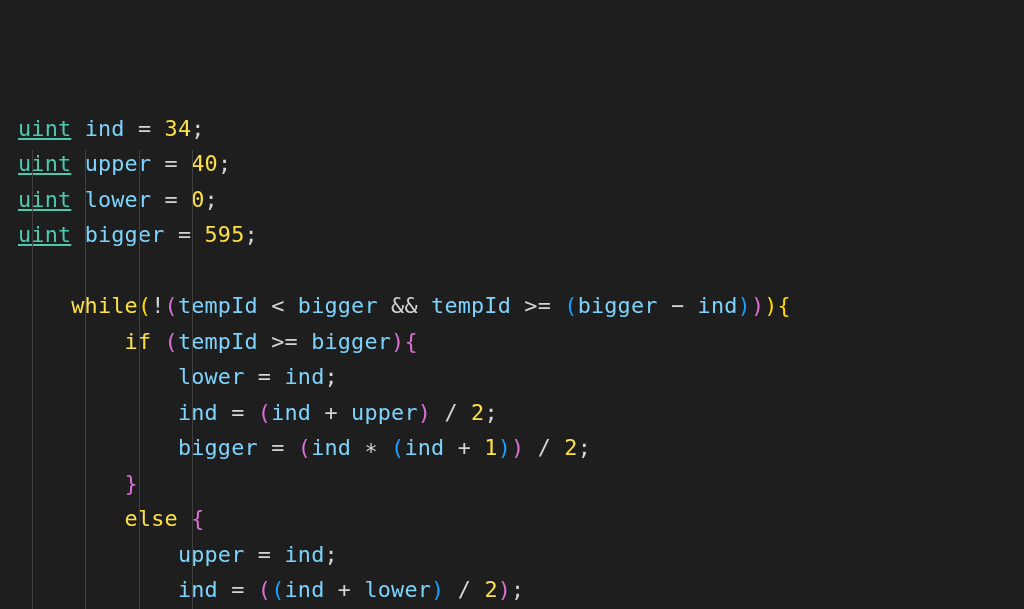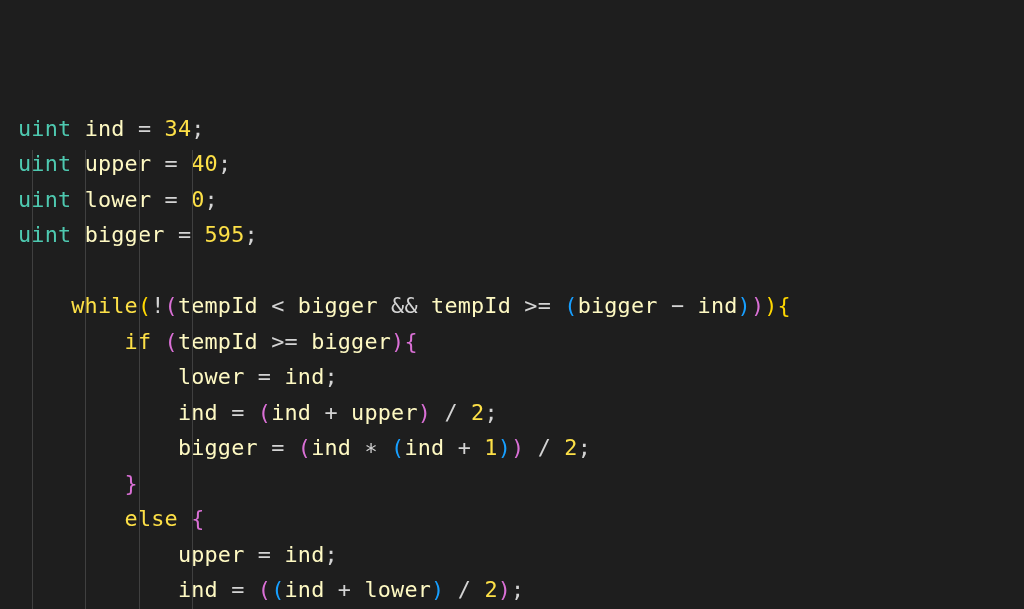--- a/index.html
+++ b/index.html
@@ -27,23 +27,23 @@
     top: 150px;
     bottom: 0;
     width: 1px;
     background: #404040;
   }
   .g1 { left: 32px; }
   .g2 { left: 85px; }
   .g3 { left: 139px; }
   .g4 { left: 192px; }
   .tok   { display: inline; }
-  .type  { color: #4ec9b0; }
+  .type  { color: #4ec9b0; text-decoration: underline; }
   .kw    { color: #fde047; }
-  .var   { color: #fef9c3; }
+  .var   { color: #7dd3fc; }
   .op    { color: #d4d4d4; }
   .punc  { color: #d4d4d4; }
   .num   { color: #fde047; }
   .paren { color: #ffd700; }
   .par2  { color: #da70d6; }
   .par3  { color: #179fff; }
   .brace { color: #ffd700; }
   .br2   { color: #da70d6; }
 </style>
 </head>

